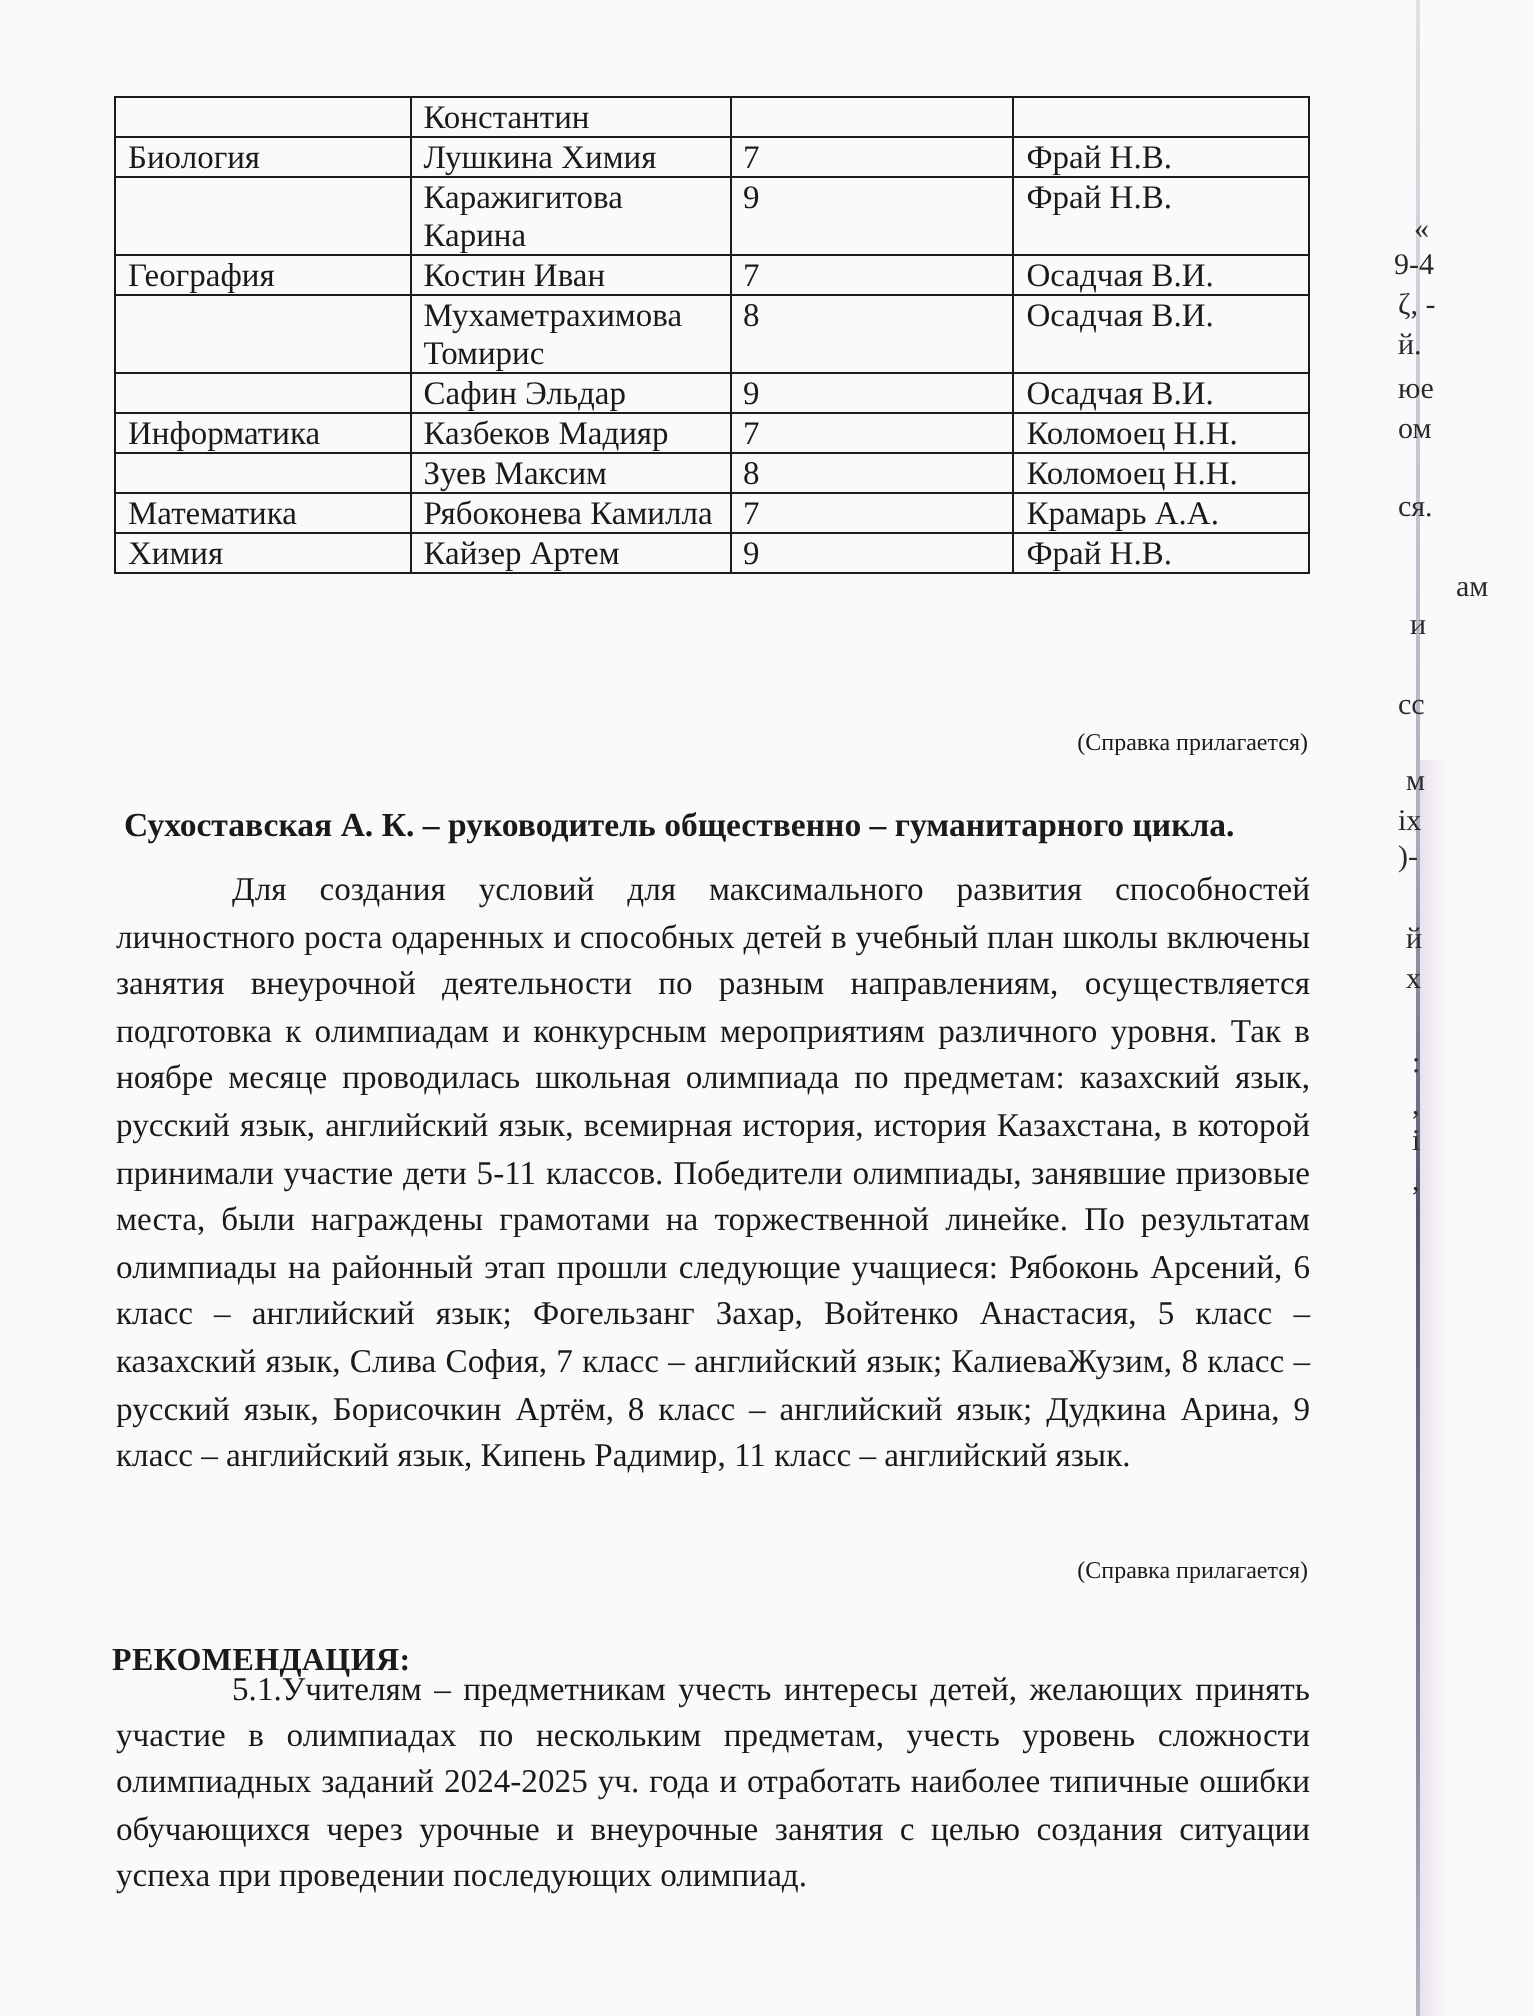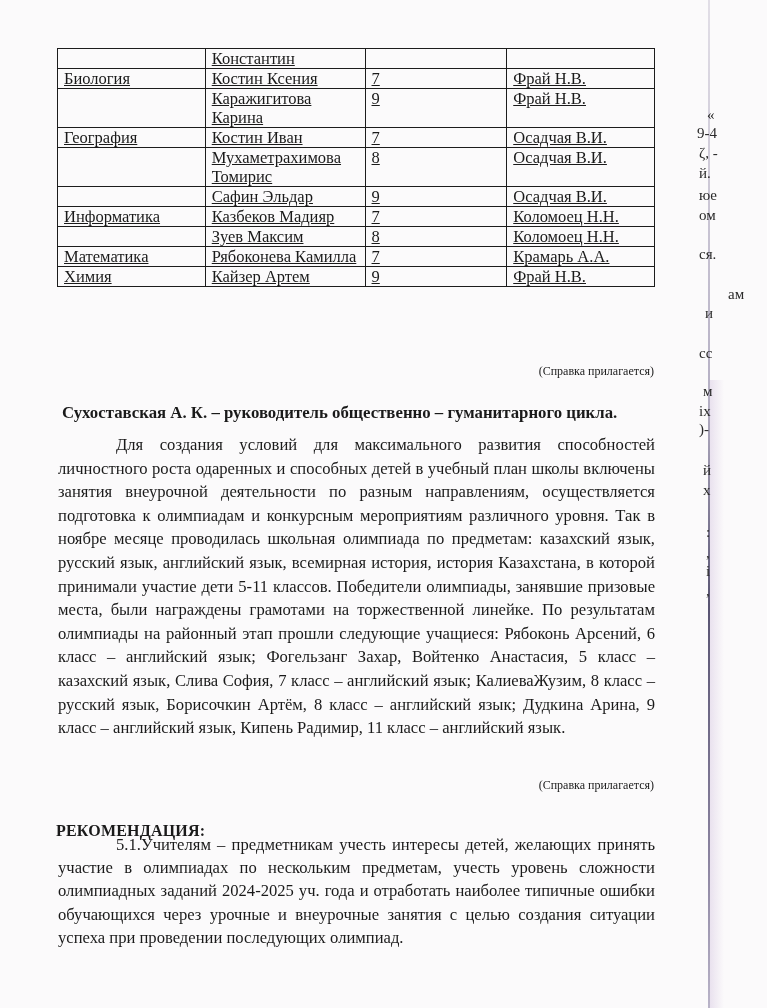--- a/index.html
+++ b/index.html
@@ -25,21 +25,20 @@
 
   table.results {
     position: absolute; left: 57px; top: 48px;
     border-collapse: collapse; width: 598px;
     font-size: 16.5px; line-height: 19px;
   }
   table.results td {
     border: 1.5px solid #1c1c1c;
     padding: 0 4px 0 6px; vertical-align: top;
     height: 18px;
-    text-decoration: underline;
   }
   table.results td.c1 { width: 136px; }
   table.results td.c2 { width: 148px; }
   table.results td.c3 { width: 130px; }
   table.results td.c4 { width: 136px; }
 
   .note { position: absolute; right: 113px; font-size: 12px; }
   .note.n1 { top: 364px; }
   .note.n2 { top: 778px; }
 
@@ -92,21 +91,21 @@
 <table class="results">
   <tbody>
     <tr>
       <td class="c1"></td>
       <td class="c2">Константин</td>
       <td class="c3"></td>
       <td class="c4"></td>
     </tr>
     <tr>
       <td class="c1">Биология</td>
-      <td class="c2">Костин Ксения</td>
+      <td class="c2">Лушкина Химия</td>
       <td class="c3">7</td>
       <td class="c4">Фрай Н.В.</td>
     </tr>
     <tr>
       <td class="c1"></td>
       <td class="c2">Каражигитова Карина</td>
       <td class="c3">9</td>
       <td class="c4">Фрай Н.В.</td>
     </tr>
     <tr>

